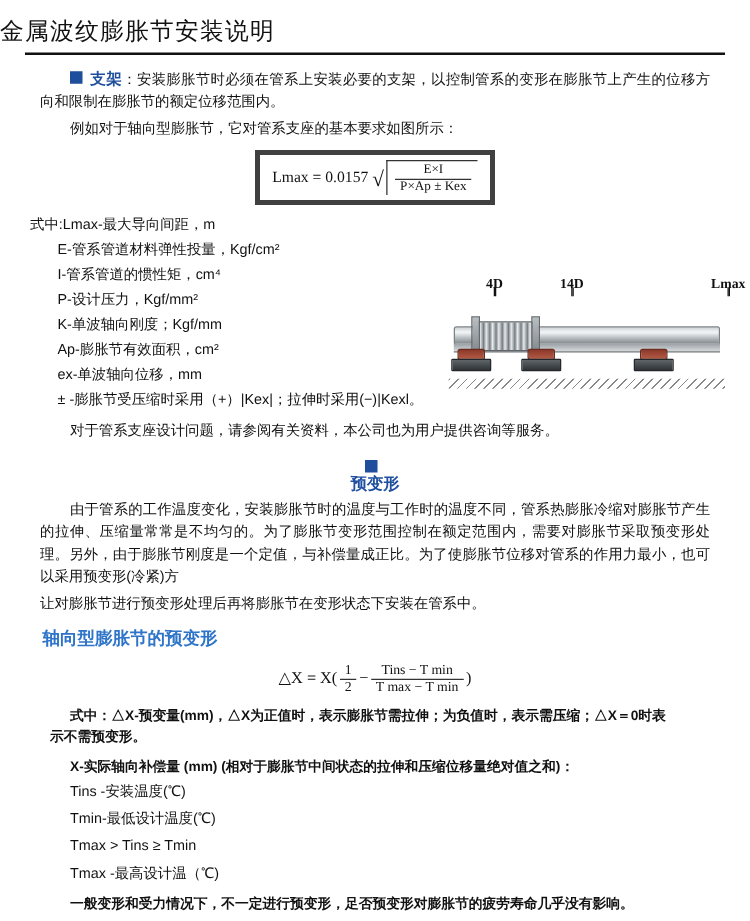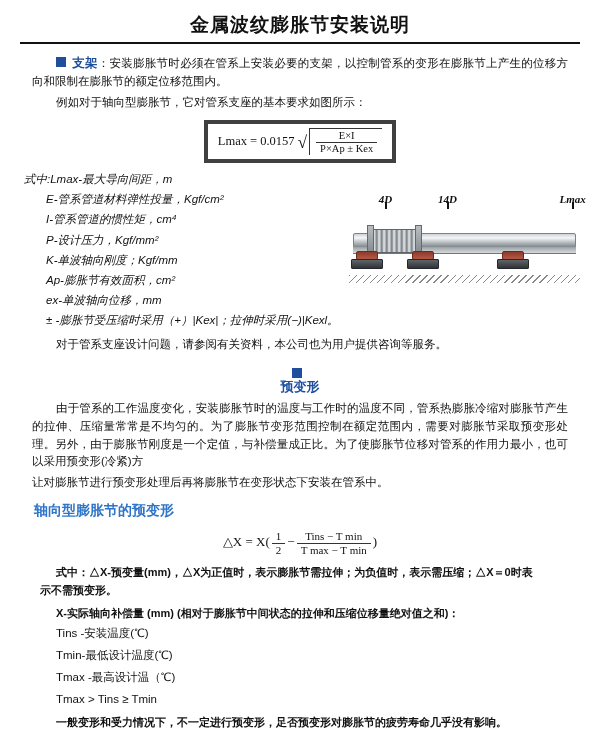--- a/index.html
+++ b/index.html
@@ -15,22 +15,22 @@
     overflow: hidden;
   }
   .page {
     position: relative;
     width: 600px;
     height: 737px;
     padding: 0;
     box-sizing: border-box;
   }
   .title {
-    text-align: center;
-    font-weight: bold;
+    text-align: left;
+    font-weight: normal;
     font-size: 19px;
     letter-spacing: 1px;
     margin: 12px 0 4px 0;
     font-family: "Liberation Serif", serif;
   }
   .title-rule {
     width: 560px;
     height: 2px;
     background: #111;
     margin: 0 auto 10px auto;
@@ -115,24 +115,23 @@
     margin-left: 2px;
   }
   .sqrt-sign {
     display: inline-block;
     font-size: 17px;
     vertical-align: middle;
     line-height: 1;
   }
   .legend-wrap {
     display: flex;
-    align-items: flex-start;
-    gap: 10px;
+    align-items: flex-end;
+    gap: 20px;
     margin-top: 4px;
-    font-style: italic;
   }
   .legend {
     font-size: 11.5px;
     line-height: 1.75;
     flex: 0 0 250px;
     padding-left: 4px;
   }
   .legend div {
     white-space: nowrap;
   }
@@ -361,20 +360,20 @@
 
     <div class="eq-center">
       <span>△X = X(</span><span class="frac"><span class="num">1</span><span class="den">2</span></span><span>−</span><span class="frac"><span class="num">Tins − T min</span><span class="den">T max − T min</span></span><span>)</span>
     </div>
 
     <div class="note-line">式中：△X-预变量(mm)，△X为正值时，表示膨胀节需拉伸；为负值时，表示需压缩；△X＝0时表</div>
     <div class="note-line" style="margin-left:20px;">示不需预变形。</div>
     <div class="note-line" style="margin-top:6px;">X-实际轴向补偿量 (mm) (相对于膨胀节中间状态的拉伸和压缩位移量绝对值之和)：</div>
     <div class="list-line">Tins -安装温度(℃)</div>
     <div class="list-line">Tmin-最低设计温度(℃)</div>
+    <div class="list-line">Tmax &gt; Tins ≥ Tmin</div>
     <div class="list-line">Tmax -最高设计温（℃)</div>
-    <div class="list-line">Tmax &gt; Tins ≥ Tmin</div>
     <div class="note-line" style="margin-top:4px;">一般变形和受力情况下，不一定进行预变形，足否预变形对膨胀节的疲劳寿命几乎没有影响。</div>
 
     <div class="sub-head" style="margin-top:12px;">横向型膨胀节的预变形-冷紧</div>
 
   </div>
 </div>
 
 </body></html>

